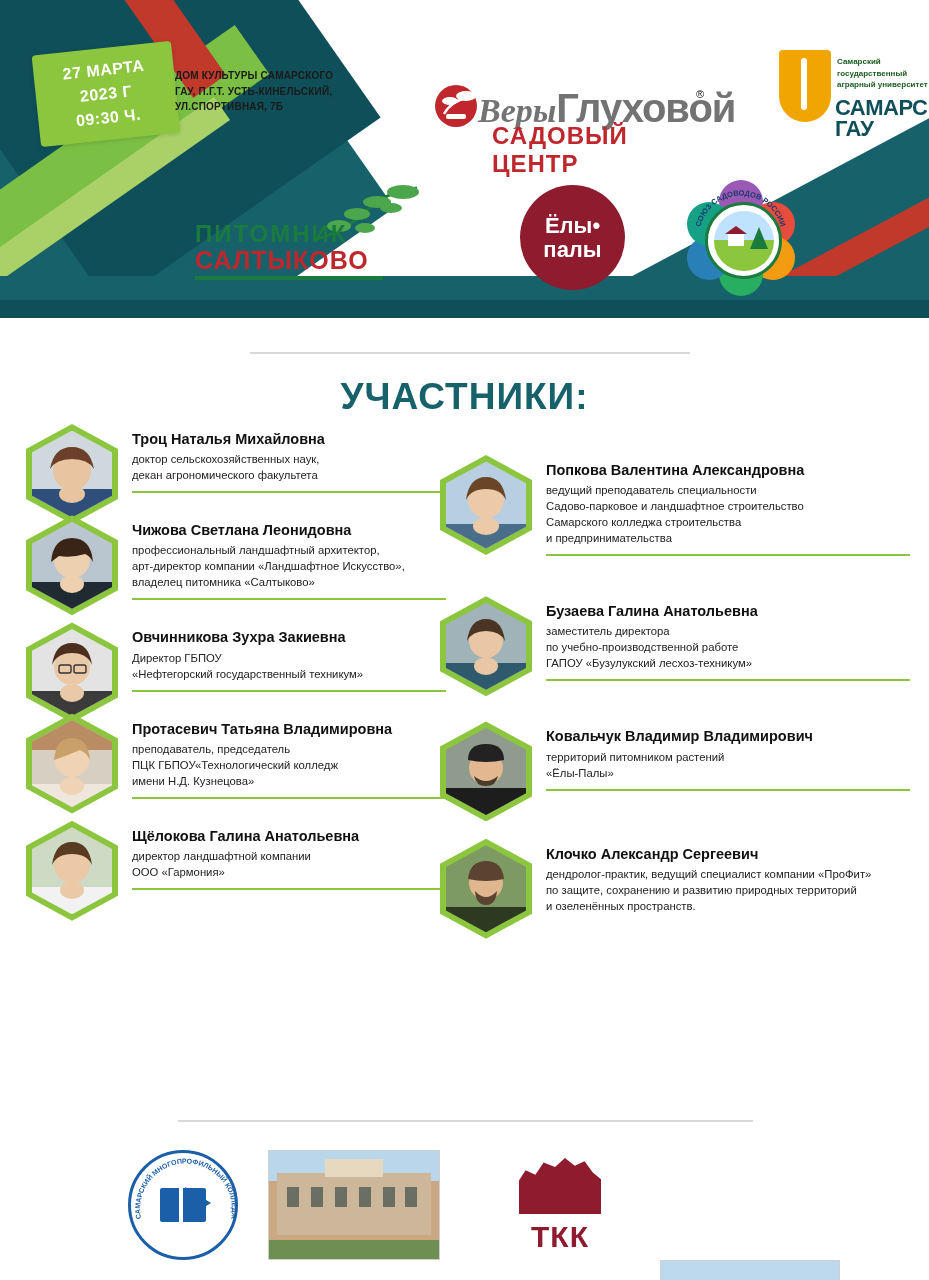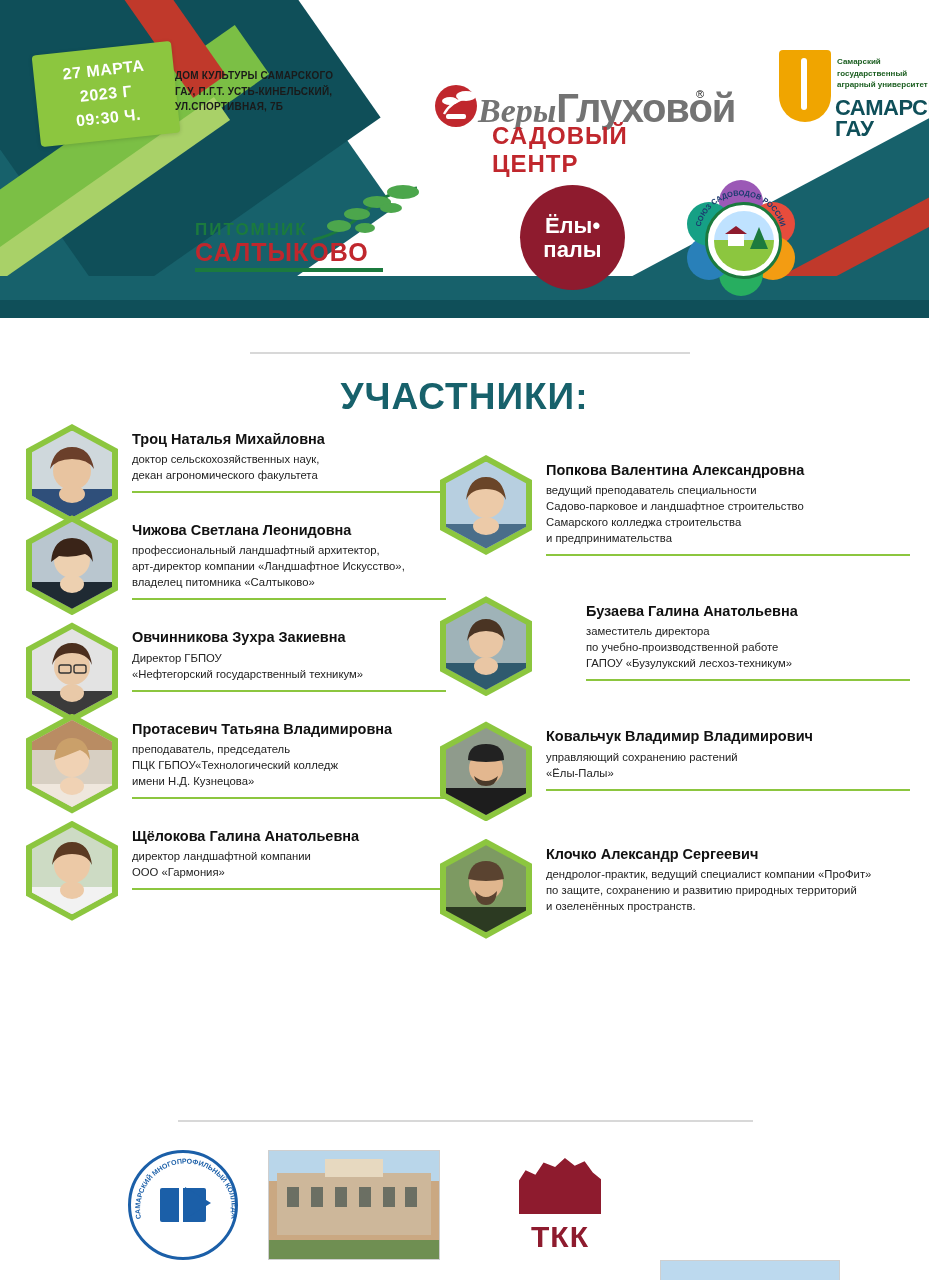--- a/index.html
+++ b/index.html
@@ -84,21 +84,21 @@
   .sg-shield{position:absolute;left:0;top:0;width:52px;height:72px;background:#f0a500;border-radius:4px 4px 26px 26px;}
   .sg-shield:after{content:"";position:absolute;left:22px;top:8px;width:6px;height:52px;background:#fff;border-radius:3px;}
   .sg-txt{position:absolute;left:58px;top:6px;font-size:8px;font-weight:bold;color:#1b5e20;line-height:1.45;}
   .sg-big{position:absolute;left:56px;top:48px;font-size:22px;font-weight:bold;color:#0f4f59;line-height:.95;letter-spacing:-.5px;}
   .sg-big span{display:block;}
   .sg-gau{color:#0f4f59;}
 
   .logo-saltykovo{position:absolute;left:195px;top:190px;width:220px;height:100px;z-index:6;}
   .slt-tree{position:absolute;left:110px;top:-8px;width:120px;height:68px;}
   .slt-box{position:absolute;left:0;top:30px;width:190px;}
-  .slt-l1{font-size:17px;font-weight:bold;color:#1b7a3e;letter-spacing:2px;}
+  .slt-l1{font-size:24px;font-weight:bold;color:#1b7a3e;letter-spacing:2px;}
   .slt-l2{font-size:25px;font-weight:bold;color:#c0272d;letter-spacing:1px;line-height:1;}
   .slt-rule{width:188px;height:4px;background:#1b7a3e;margin-top:3px;}
 
   .logo-elypaly{position:absolute;left:520px;top:185px;width:105px;height:105px;z-index:6;}
   .ep-circle{width:105px;height:105px;border-radius:50%;background:#8e1b2e;display:flex;flex-direction:column;align-items:center;justify-content:center;color:#fff;font-weight:bold;font-size:22px;line-height:1.05;}
   .logo-union{position:absolute;left:683px;top:180px;width:115px;height:115px;z-index:6;}
   .un-flower{position:relative;width:115px;height:115px;}
   .un-petal{position:absolute;width:44px;height:44px;border-radius:50%;}
   .un-core{position:absolute;left:22px;top:22px;width:71px;height:71px;border-radius:50%;background:#ffffff;border:3px solid #1b7a3e;display:flex;align-items:center;justify-content:center;overflow:hidden;}
   .un-core-inner{width:60px;height:60px;border-radius:50%;background:linear-gradient(#bfe2ff 0 48%,#8cc63f 48% 100%);position:relative;}
@@ -402,21 +402,21 @@
     <div class="ptext">
       <div class="pname">Попкова Валентина Александровна</div>
       <div class="pdesc" style="white-space:pre-line">ведущий преподаватель специальности
 Садово-парковое и ландшафтное строительство
 Самарского колледжа строительства
 и предпринимательства</div>
     </div>
     <div class="pline"></div>
   </div>
 
-  <div class="person" style="margin-bottom:40px;padding-left:40px;">
+  <div class="person" style="margin-bottom:40px;">
     <div class="hexwrap">
       <div class="hex">
           <div class="hex-inner">
         <svg class="ph" viewBox="0 0 80 87">
           <rect width="80" height="87" fill="#9fb3b8"></rect>
           <rect y="60" width="80" height="27" fill="#2f5a6e"></rect>
           <circle cx="40" cy="38" r="17" fill="#e9c6a4"></circle>
           <path d="M21 38 q3-22 19-22 q16 0 19 22 q-5-10-19-10 q-14 0-19 10z" fill="#4a3423"></path>
           <ellipse cx="40" cy="63" rx="12" ry="9" fill="#e9c6a4"></ellipse>
         </svg>
@@ -441,21 +441,21 @@
           <rect y="60" width="80" height="27" fill="#1d1d1d"></rect>
           <circle cx="40" cy="40" r="17" fill="#e3b78f"></circle>
           <path d="M22 32 q0-16 18-16 q18 0 18 16 q-18 4-36 0z" fill="#222"></path>
           <path d="M28 48 q12 10 24 0 q-2 10-12 10 q-10 0-12-10z" fill="#4a3a2a"></path>
         </svg>
       </div>
         </div>
     </div>
     <div class="ptext">
       <div class="pname">Ковальчук Владимир Владимирович</div>
-      <div class="pdesc" style="white-space:pre-line">управляющий сохранению растений
+      <div class="pdesc" style="white-space:pre-line">территорий питомником растений
 «Ёлы-Палы»</div>
     </div>
     <div class="pline"></div>
   </div>
 
   <div class="person">
     <div class="hexwrap">
       <div class="hex">
           <div class="hex-inner">
         <svg class="ph" viewBox="0 0 80 87">

